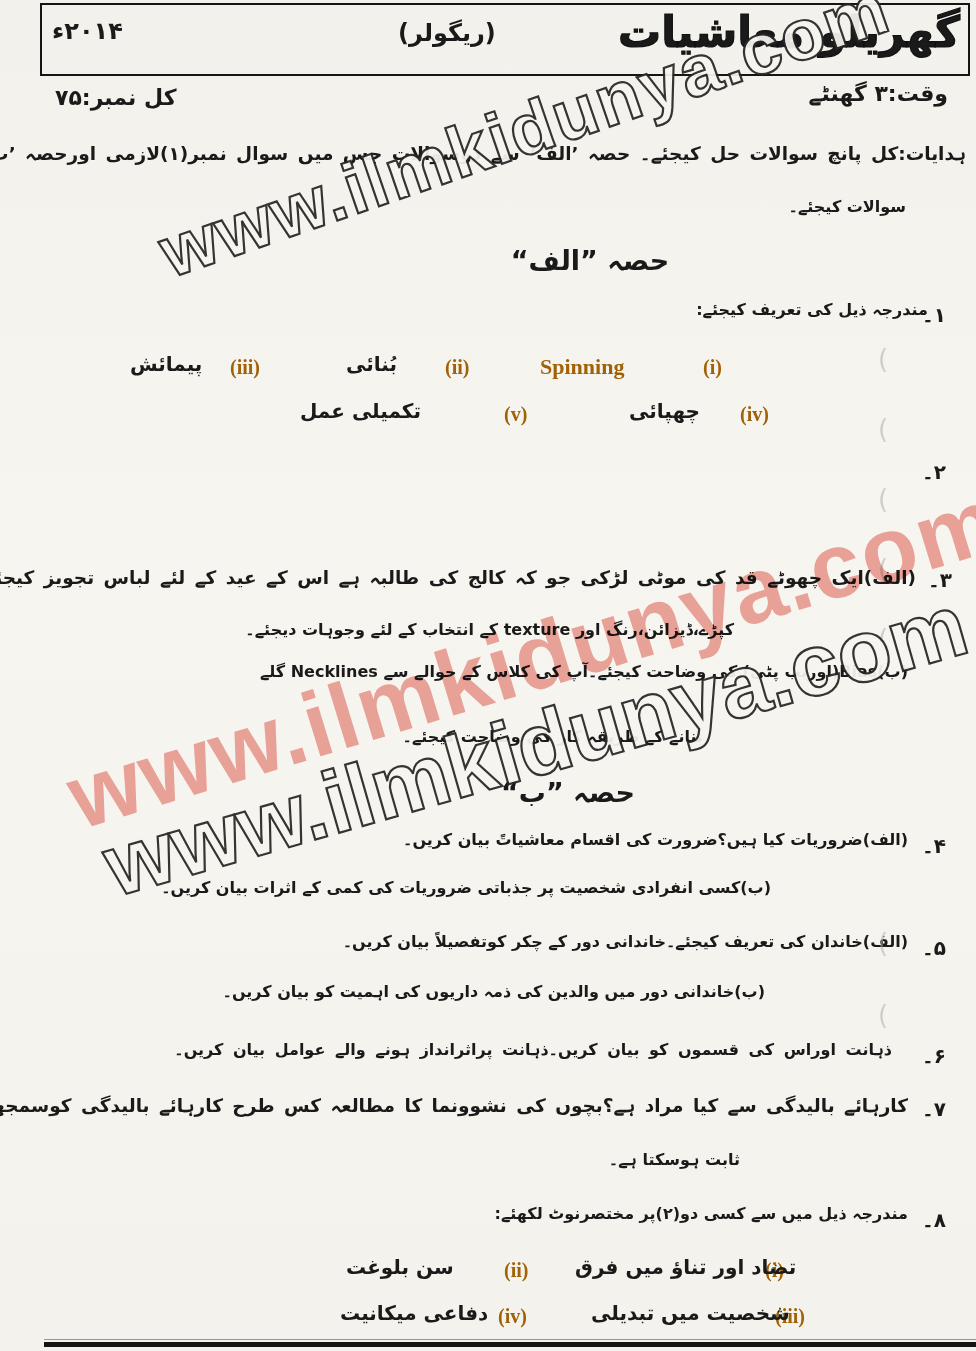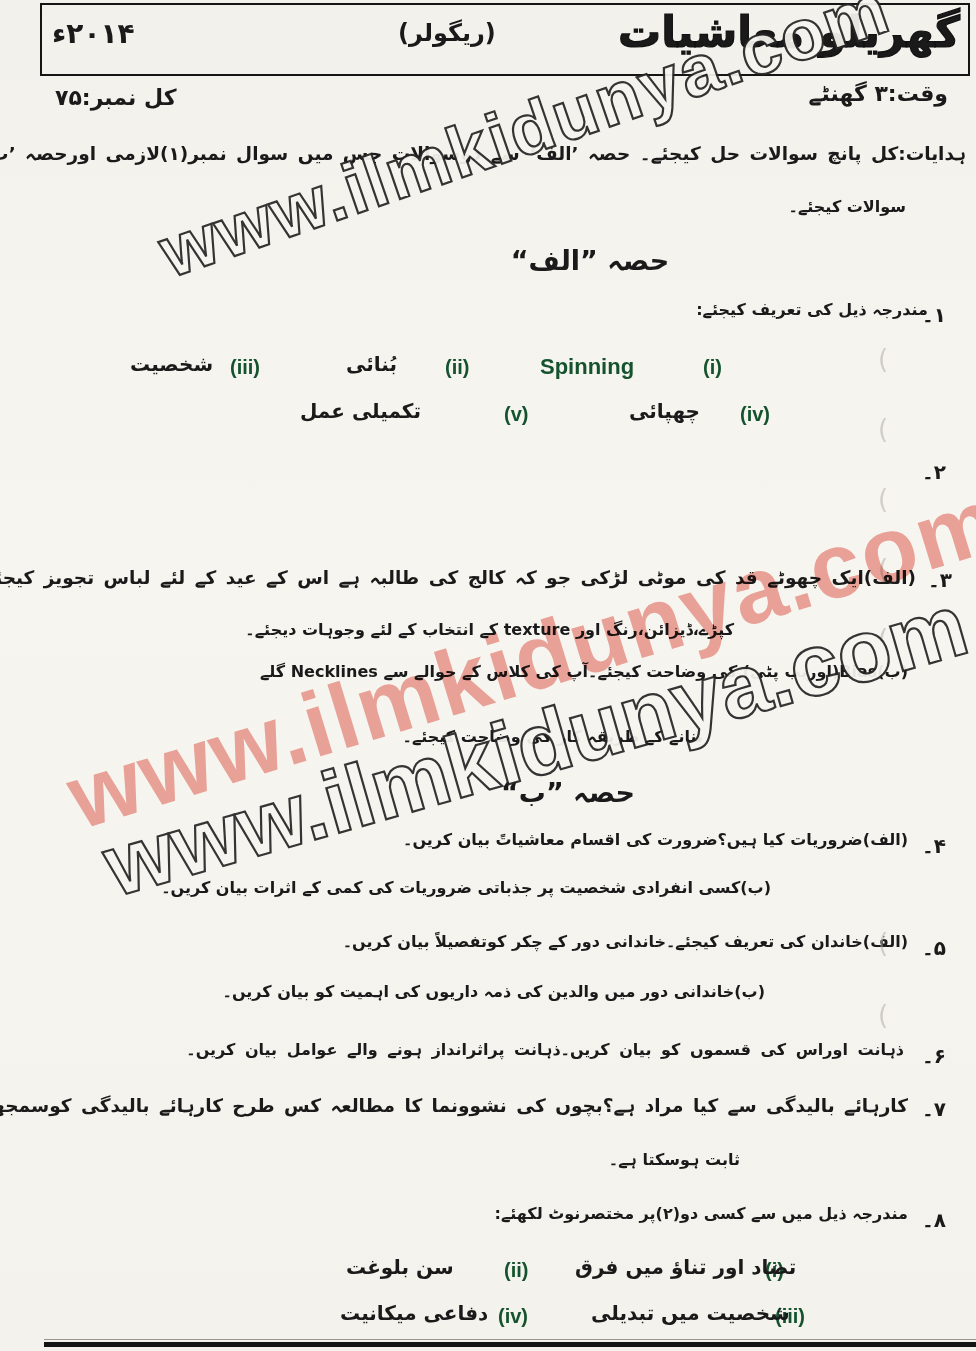--- a/index.html
+++ b/index.html
@@ -7,21 +7,21 @@
     width:976px;height:1351px;position:relative;overflow:hidden;
     background:linear-gradient(180deg,#f3f1ec 0%,#f7f5f0 40%,#f4f2ec 100%);
     font-family:"DejaVu Sans",sans-serif;
   }
   .abs{position:absolute;}
   
   .u{
     direction:rtl;font-family:"DejaVu Sans",sans-serif;font-weight:700;
     color:#1a1a1a;white-space:nowrap;line-height:1.25;
   }
-  .lat{font-family:Liberation Sans, sans-serif;font-weight:700;color:#14532d;white-space:nowrap;}
+  .lat{font-family:Liberation Serif, serif;font-weight:700;color:#a16207;white-space:nowrap;}
   .qnum{font-size:20px;}
   .body-line{font-size:16px;}
   .long-line{font-size:18.5px;word-spacing:3px;}
   .opt-label{font-size:20px;}
   .marker{font-size:20px;font-weight:700;}
   .section-heading{font-size:27px;font-weight:900;}
   
   .header-box{
     left:40px;top:3px;width:926px;height:69px;
     border:2.5px solid #151515;background:transparent;
@@ -45,41 +45,41 @@
   .art{color:#b3afa8;font-size:26px;opacity:.55;font-family:"DejaVu Sans",sans-serif;}
   .rule-bottom{background:#141414;}
   .rule-shadow{background:#9a968f;}
 </style>
 </head>
 <body>
 
 <div class="abs content" style="left:0;top:0;width:976px;height:1351px;">
 
   <div class="abs header-box"></div>
-  <div class="abs u" style="left:52px;top:16px;font-size:28px;font-weight:900;">۲۰۱۴ء</div>
+  <div class="abs u" style="left:52px;top:16px;font-size:24px;font-weight:900;">۲۰۱۴ء</div>
   <div class="abs u" style="left:398px;top:18px;font-size:24px;font-weight:900;">(ریگولر)</div>
   <div class="abs u subject" style="right:16px;top:6px;">گھریلو معاشیات</div>
 
   <div class="abs u" style="left:55px;top:84px;font-size:22px;">کل نمبر:۷۵</div>
   <div class="abs u" style="right:28px;top:80px;font-size:22px;">وقت:۳ گھنٹے</div>
 
   <div class="abs u long-line" style="right:10px;top:142px;">ہدایات:کل پانچ سوالات حل کیجئے۔ حصہ ’الف‘ سے دوسوالات جس میں سوال نمبر(۱)لازمی اورحصہ ’ب‘ سے تین</div>
   <div class="abs u body-line" style="right:70px;top:197px;">سوالات کیجئے۔</div>
 
   <div class="abs u section-heading" style="left:505px;top:244px;width:170px;text-align:center;">حصہ ”الف“</div>
 
   <div class="abs u qnum" style="left:922px;top:303px;">۱۔</div>
   <div class="abs u body-line" style="right:48px;top:300px;">مندرجہ ذیل کی تعریف کیجئے:</div>
 
   <div class="abs lat marker" style="left:703px;top:356px;">(i)</div>
   <div class="abs lat" style="left:540px;top:354px;font-size:22px;">Spinning</div>
   <div class="abs lat marker" style="left:445px;top:356px;">(ii)</div>
   <div class="abs u opt-label" style="left:346px;top:352px;">بُنائی</div>
   <div class="abs lat marker" style="left:230px;top:356px;">(iii)</div>
-  <div class="abs u opt-label" style="left:130px;top:352px;">شخصیت</div>
+  <div class="abs u opt-label" style="left:130px;top:352px;">پیمائش</div>
 
   <div class="abs lat marker" style="left:740px;top:403px;">(iv)</div>
   <div class="abs u opt-label" style="left:629px;top:399px;">چھپائی</div>
   <div class="abs lat marker" style="left:504px;top:403px;">(v)</div>
   <div class="abs u opt-label" style="left:300px;top:399px;">تکمیلی عمل</div>
 
   <div class="abs u qnum" style="left:922px;top:460px;">۲۔</div>
 
   <div class="abs u qnum" style="left:928px;top:568px;">۳۔</div>
   <div class="abs u long-line" style="right:60px;top:566px;">(الف)ایک چھوٹے قد کی موٹی لڑکی جو کہ کالج کی طالبہ ہے اس کے عید کے لئے لباس تجویز کیجئے۔</div>
@@ -91,21 +91,21 @@
 
   <div class="abs u qnum" style="left:922px;top:834px;">۴۔</div>
   <div class="abs u body-line" style="right:68px;top:830px;">(الف)ضروریات کیا ہیں؟ضرورت کی اقسام معاشیاتً بیان کریں۔</div>
   <div class="abs u body-line" style="right:205px;top:878px;">(ب)کسی انفرادی شخصیت پر جذباتی ضروریات کی کمی کے اثرات بیان کریں۔</div>
 
   <div class="abs u qnum" style="left:922px;top:936px;">۵۔</div>
   <div class="abs u body-line" style="right:68px;top:932px;">(الف)خاندان کی تعریف کیجئے۔خاندانی دور کے چکر کوتفصیلاً بیان کریں۔</div>
   <div class="abs u body-line" style="right:211px;top:982px;">(ب)خاندانی دور میں والدین کی ذمہ داریوں کی اہمیت کو بیان کریں۔</div>
 
   <div class="abs u qnum" style="left:922px;top:1044px;">۶۔</div>
-  <div class="abs u body-line" style="right:72px;top:1040px;word-spacing:4px;">ذہانت اوراس کی قسموں کو بیان کریں۔ذہانت پراثرانداز ہونے والے عوامل بیان کریں۔</div>
+  <div class="abs u body-line" style="right:84px;top:1040px;word-spacing:4px;">ذہانت اوراس کی قسموں کو بیان کریں۔ذہانت پراثرانداز ہونے والے عوامل بیان کریں۔</div>
 
   <div class="abs u qnum" style="left:922px;top:1097px;">۷۔</div>
   <div class="abs u long-line" style="right:68px;top:1094px;">کارہائے بالیدگی سے کیا مراد ہے؟بچوں کی نشوونما کا مطالعہ کس طرح کارہائے بالیدگی کوسمجھنے میں مددگار</div>
   <div class="abs u body-line" style="right:236px;top:1150px;">ثابت ہوسکتا ہے۔</div>
 
   <div class="abs u qnum" style="left:922px;top:1208px;">۸۔</div>
   <div class="abs u body-line" style="right:68px;top:1204px;">مندرجہ ذیل میں سے کسی دو(۲)پر مختصرنوٹ لکھئے:</div>
 
   <div class="abs lat marker" style="left:765px;top:1259px;">(i)</div>
   <div class="abs u opt-label" style="left:575px;top:1255px;">تضاد اور تناؤ میں فرق</div>

